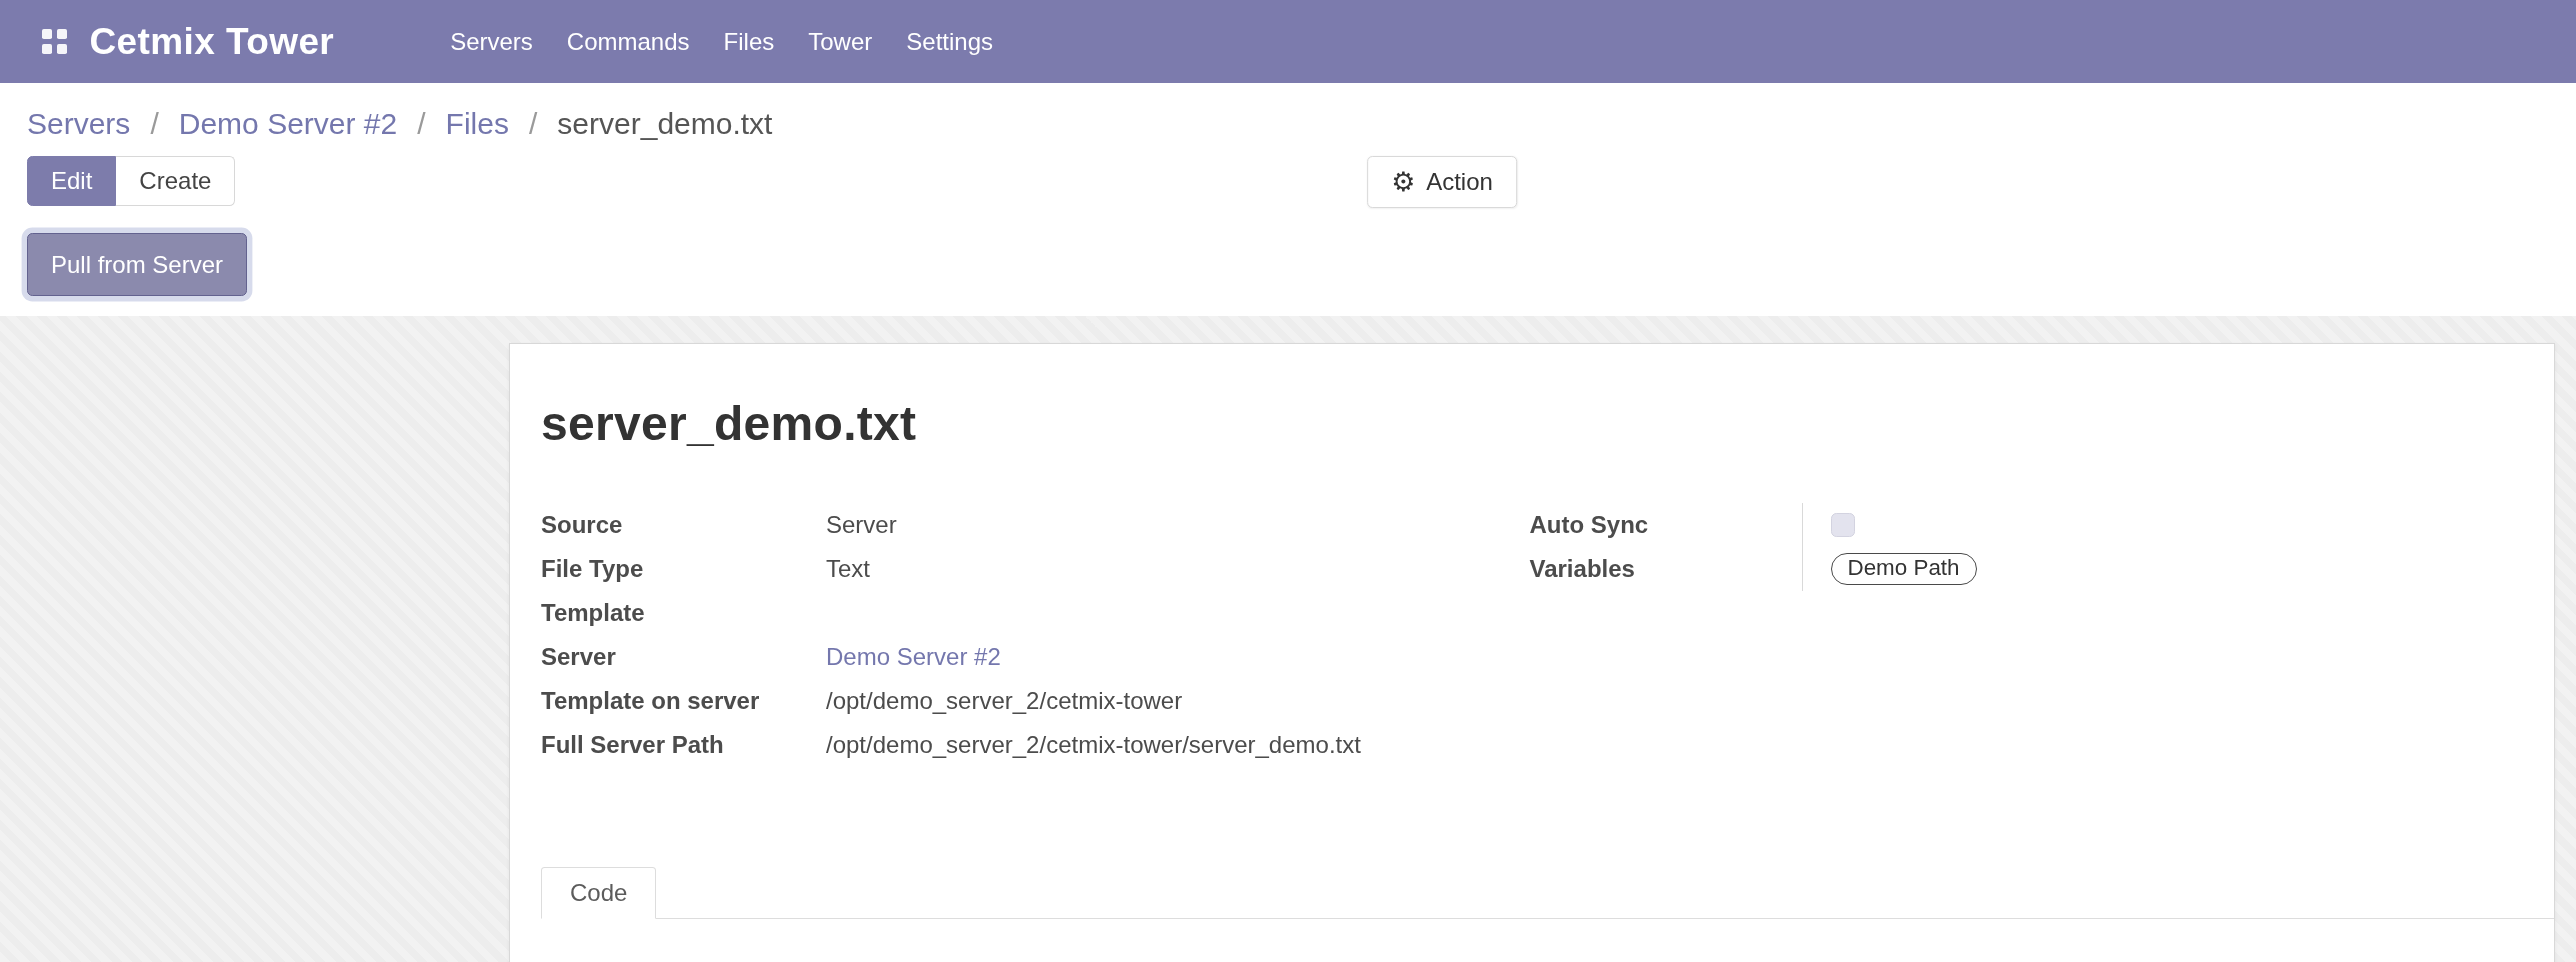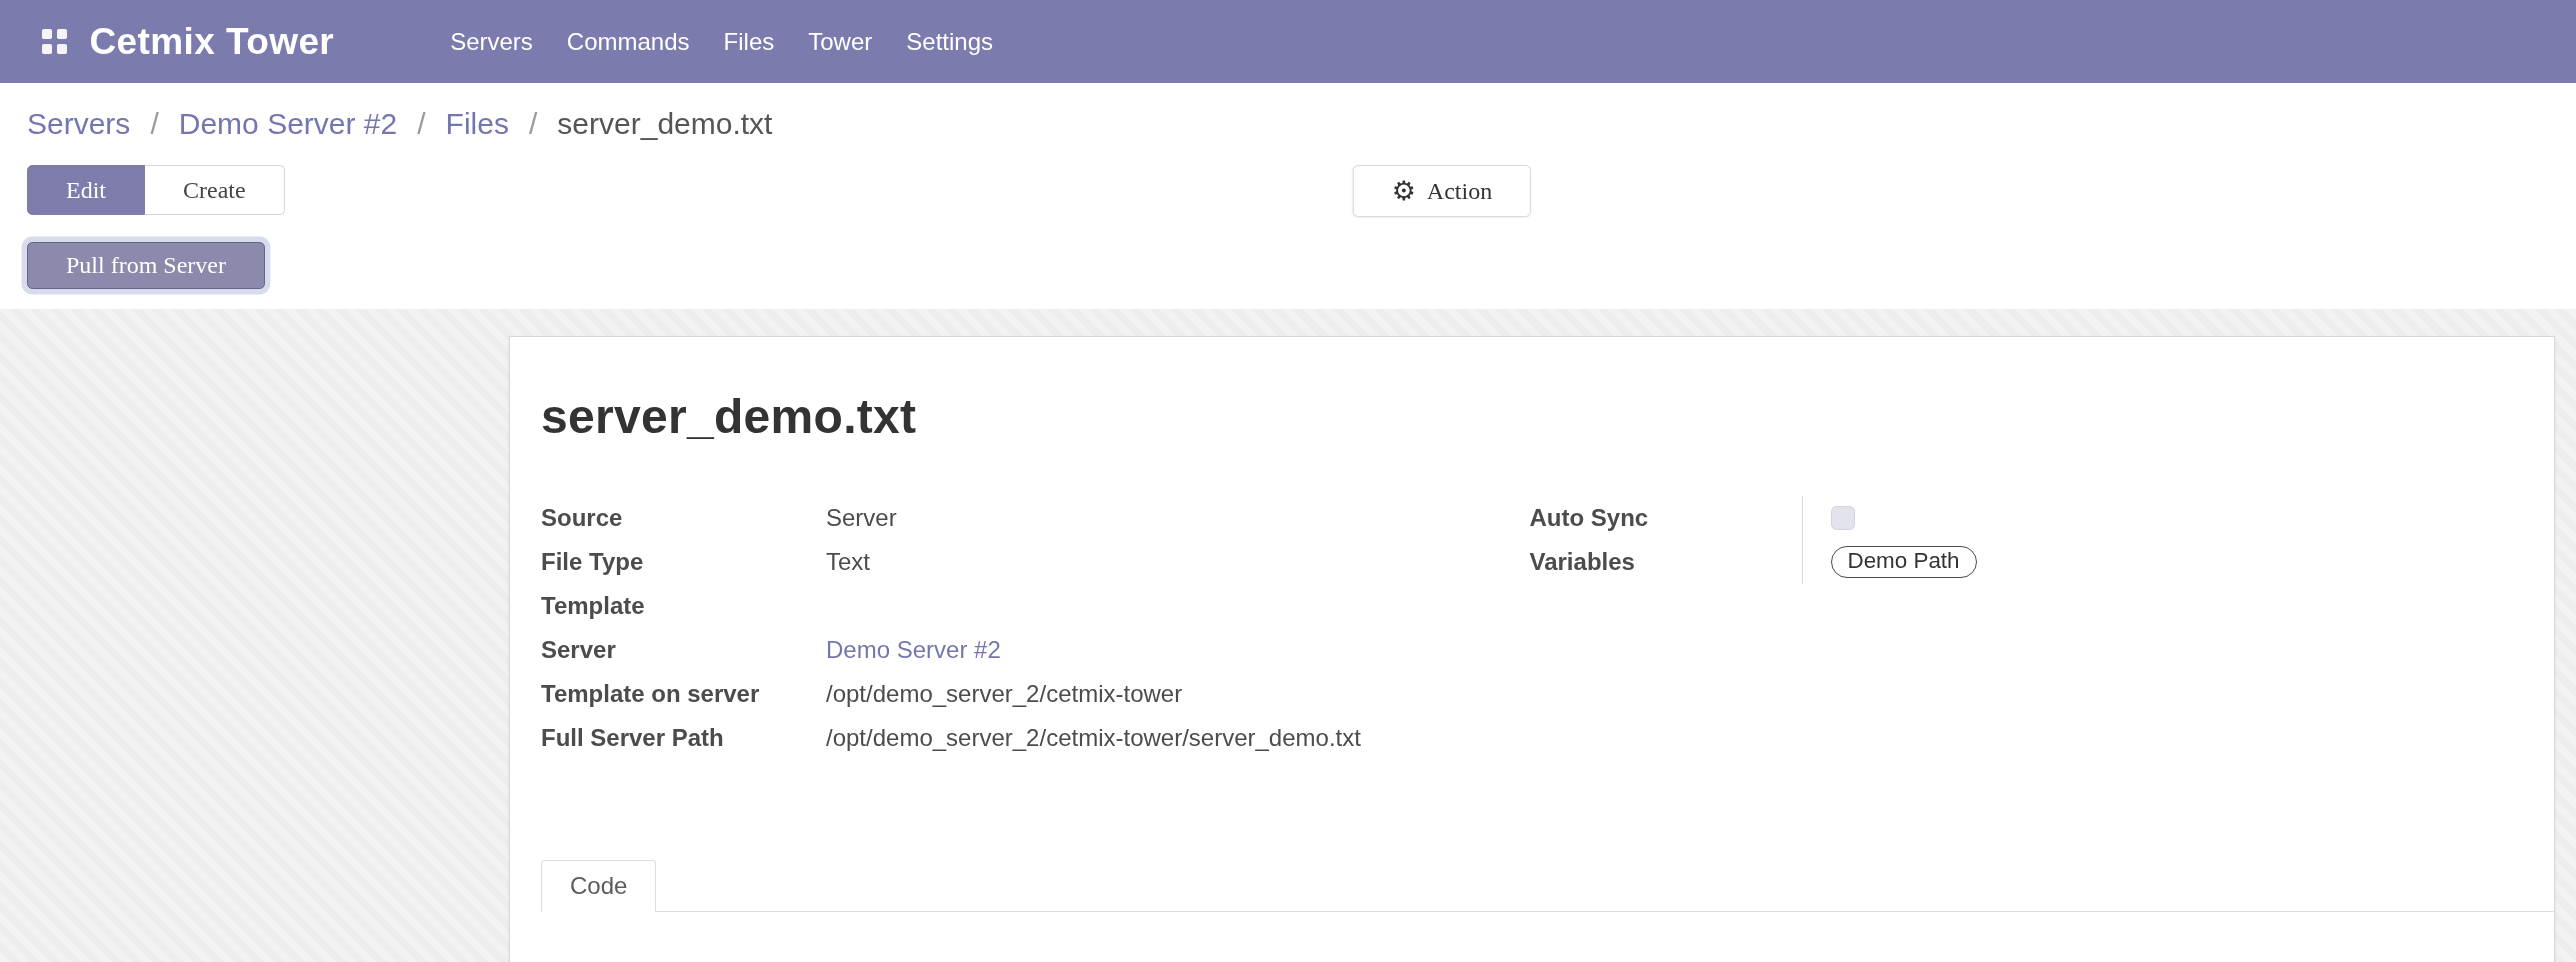--- a/index.html
+++ b/index.html
@@ -53,33 +53,33 @@
     text-decoration: none;
     font-size: 24px;
     padding: 0 17px;
     line-height: 83px;
     cursor: pointer;
     white-space: nowrap;
   }
 
   
   .control-panel { flex: none; background: #fff; padding: 23px 27px 20px; }
-  .breadcrumb { font-size: 30px; line-height: 36px; margin-bottom: 23px; }
+  .breadcrumb { font-size: 30px; line-height: 36px; margin-bottom: 14px; }
   .breadcrumb a { color: var(--link, #7477ad); text-decoration: none; cursor: pointer; }
   .breadcrumb .sep { color: #9a9a9a; margin: 0 11.7px; }
   .breadcrumb .current { color: #555; }
 
   .cp-buttons { position: relative; height: 52px; margin-bottom: 25px; }
   .btn {
-    font-family: Liberation Serif, serif;
+    font-family: Liberation Sans, sans-serif;
     font-size: 24px;
     border-radius: 5.4px;
     cursor: pointer;
     height: 50px;
-    padding: 0 38px;
+    padding: 0 23px;
     display: inline-flex;
     align-items: center;
     justify-content: center;
   }
   .btn-group { display: inline-flex; }
   .btn.primary {
     background: var(--primary, #7d7cab);
     color: #fff;
     border: 0.9px solid var(--primary, #7d7cab);
     border-radius: 5.4px 0 0 5.4px;
@@ -102,21 +102,21 @@
     box-shadow: 0 0.9px 1.8px rgba(0,0,0,0.06);
     gap: 10.8px;
     height: 52px;
   }
   .gear { font-size: 27px; line-height: 1; }
 
   .btn.pull {
     background: var(--pull_bg, #8b8aad);
     color: #fff;
     border: 0.9px solid #63628f;
-    height: 47px;
+    height: 63px;
     box-shadow: 0 0 0 5.4px rgba(110,125,185,0.28);
   }
 
   
   .content {
     flex: 1;
     min-height: 0;
     background: repeating-linear-gradient(45deg, #f2f2f2 0 7.2px, #ededed 7.2px 14.4px);
     overflow: hidden;
   }

